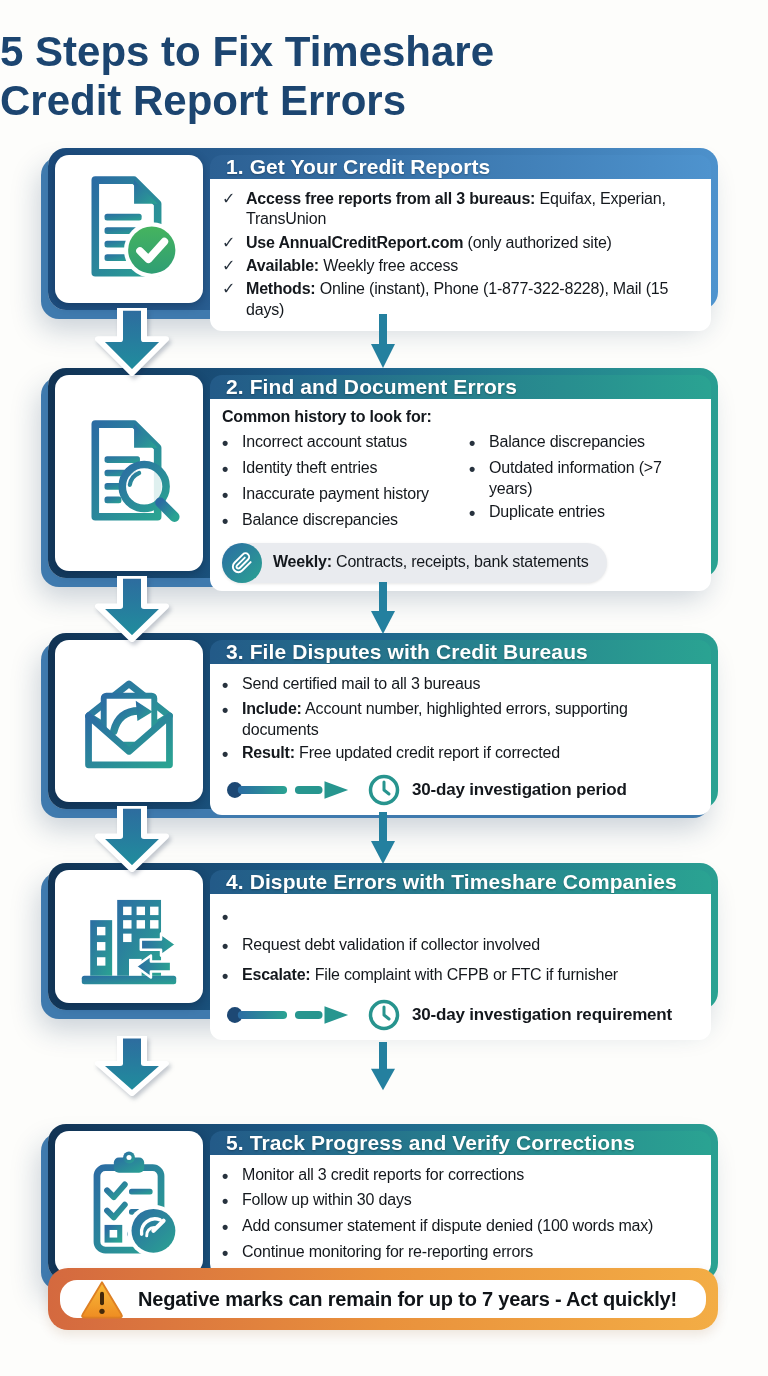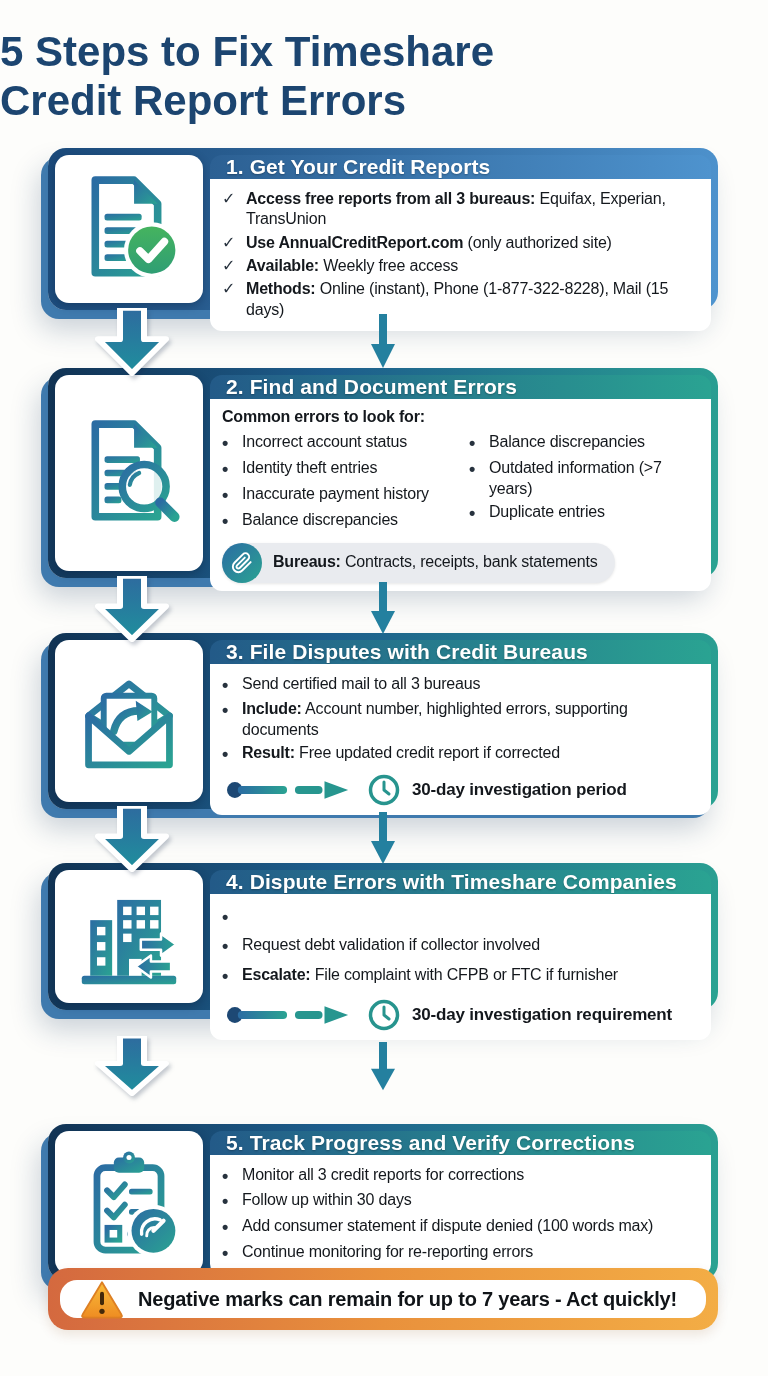--- a/index.html
+++ b/index.html
@@ -171,21 +171,21 @@
         <rect x="41" y="82" width="24" height="8" rx="3" fill="url(#gMain)"></rect>
         <rect x="41" y="98" width="20" height="8" rx="3" fill="url(#gMain)"></rect>
         <circle cx="88" cy="86" r="26" fill="#ffffff" fill-opacity="0.85" stroke="url(#gMain)" stroke-width="9"></circle>
         <path d="M71 84 a18 18 0 0 1 11 -14" stroke="url(#gMain)" stroke-width="5" fill="none" stroke-linecap="round"></path>
         <line x1="107" y1="105" x2="124" y2="122" stroke="url(#gMain)" stroke-width="12" stroke-linecap="round"></line>
       </svg>
     </div>
     <div class="content">
       <div class="header-bar hdr-teal">2. Find and Document Errors</div>
       <div class="body">
-        <div class="intro">Common errors to look for:</div>
+        <div class="intro">Common history to look for:</div>
         <div class="cols">
           <div class="col-l">
             <div class="li">
                 <span class="mk dot">•</span>
                 <span class="tx">Incorrect account status</span>
               </div>
             <div class="li">
                 <span class="mk dot">•</span>
                 <span class="tx">Identity theft entries</span>
               </div>
@@ -212,21 +212,21 @@
                 <span class="tx">Duplicate entries</span>
               </div>
           </div>
         </div>
         <div class="pill">
           <div class="pill-badge">
             <svg width="22" height="22" viewBox="0 0 24 24">
               <path d="M21.44 11.05l-9.19 9.19a6 6 0 0 1-8.49-8.49l9.19-9.19a4 4 0 0 1 5.66 5.66l-9.2 9.19a2 2 0 0 1-2.83-2.83l8.49-8.48" fill="none" stroke="#fff" stroke-width="2.1" stroke-linecap="round" stroke-linejoin="round"></path>
             </svg>
           </div>
-          <div class="pill-text"><b>Bureaus:</b><span> Contracts, receipts, bank statements</span></div>
+          <div class="pill-text"><b>Weekly:</b><span> Contracts, receipts, bank statements</span></div>
         </div>
       </div>
     </div>
   </div>
 </div>
 
 <svg class="big-arrow" style="top:576px;height:66px;" viewBox="0 0 84 72" preserveAspectRatio="none">
   <path d="M30 0 H54 V33 H76 L42 69 L8 33 H30 Z" fill="url(#gArrow)" stroke="#fff" stroke-width="6" stroke-linejoin="round"></path>
 </svg>
 <svg class="small-arrow" style="top:582px;height:54px;" viewBox="0 0 30 56" preserveAspectRatio="none">

